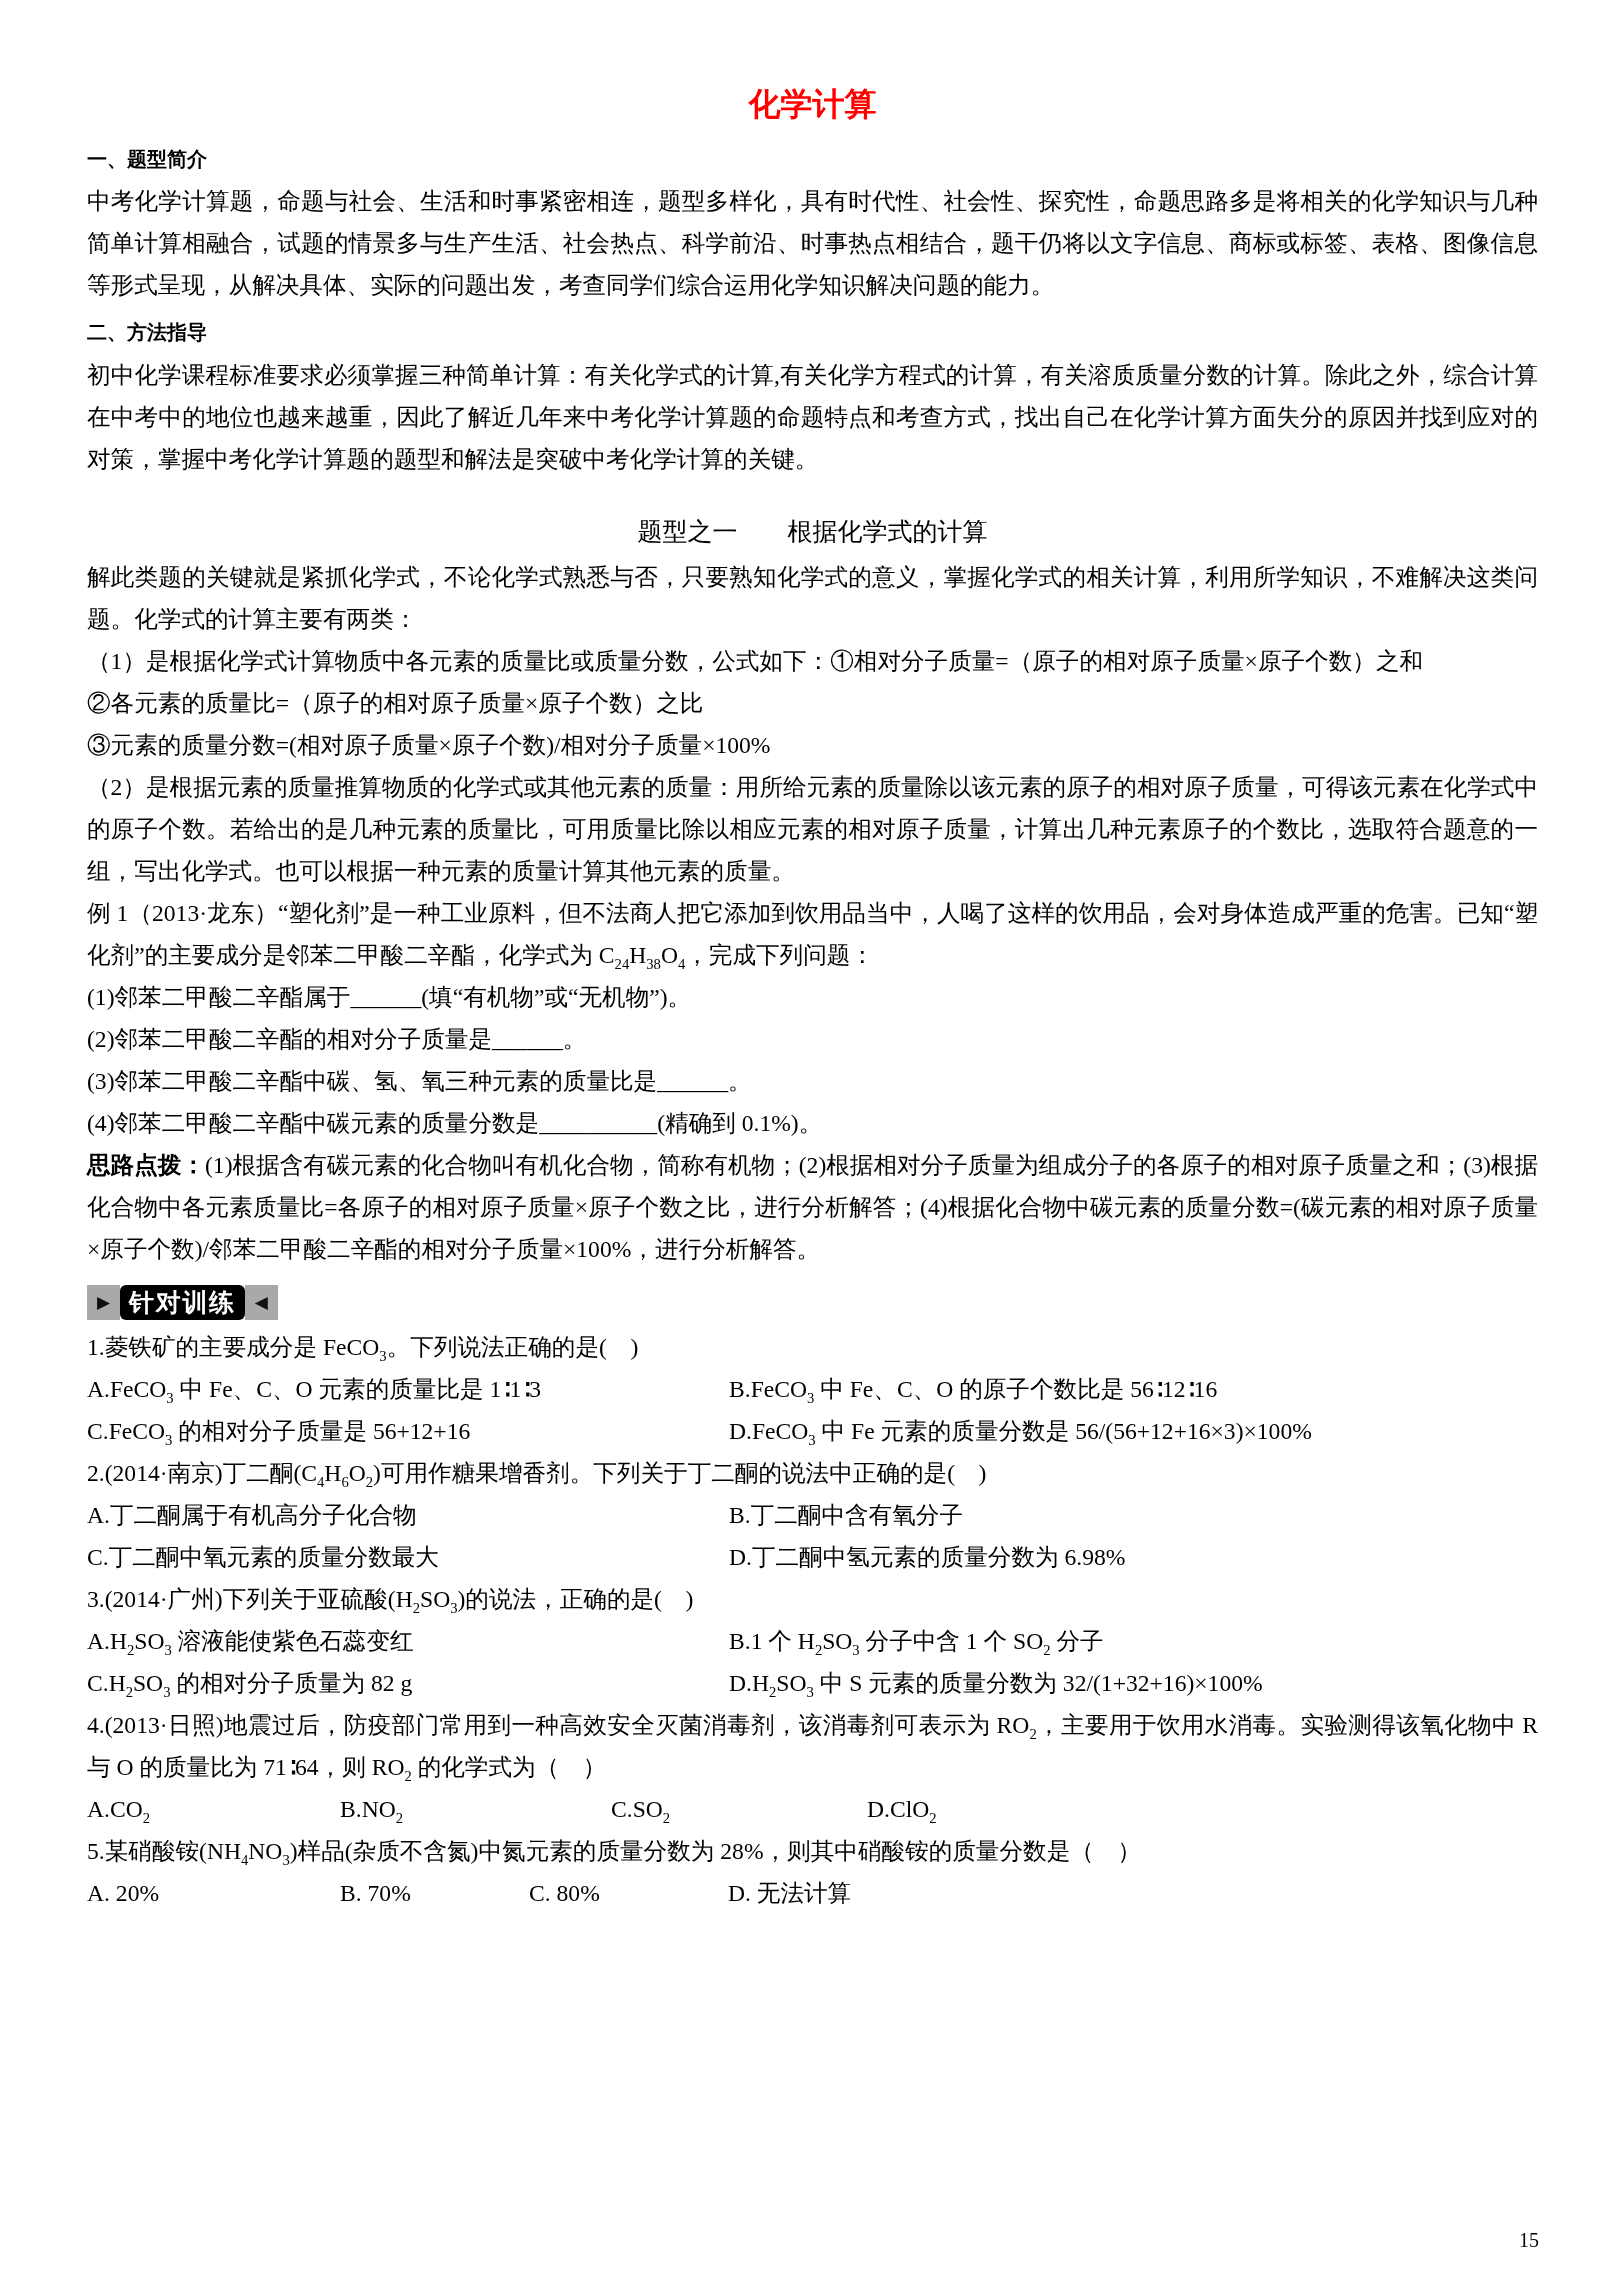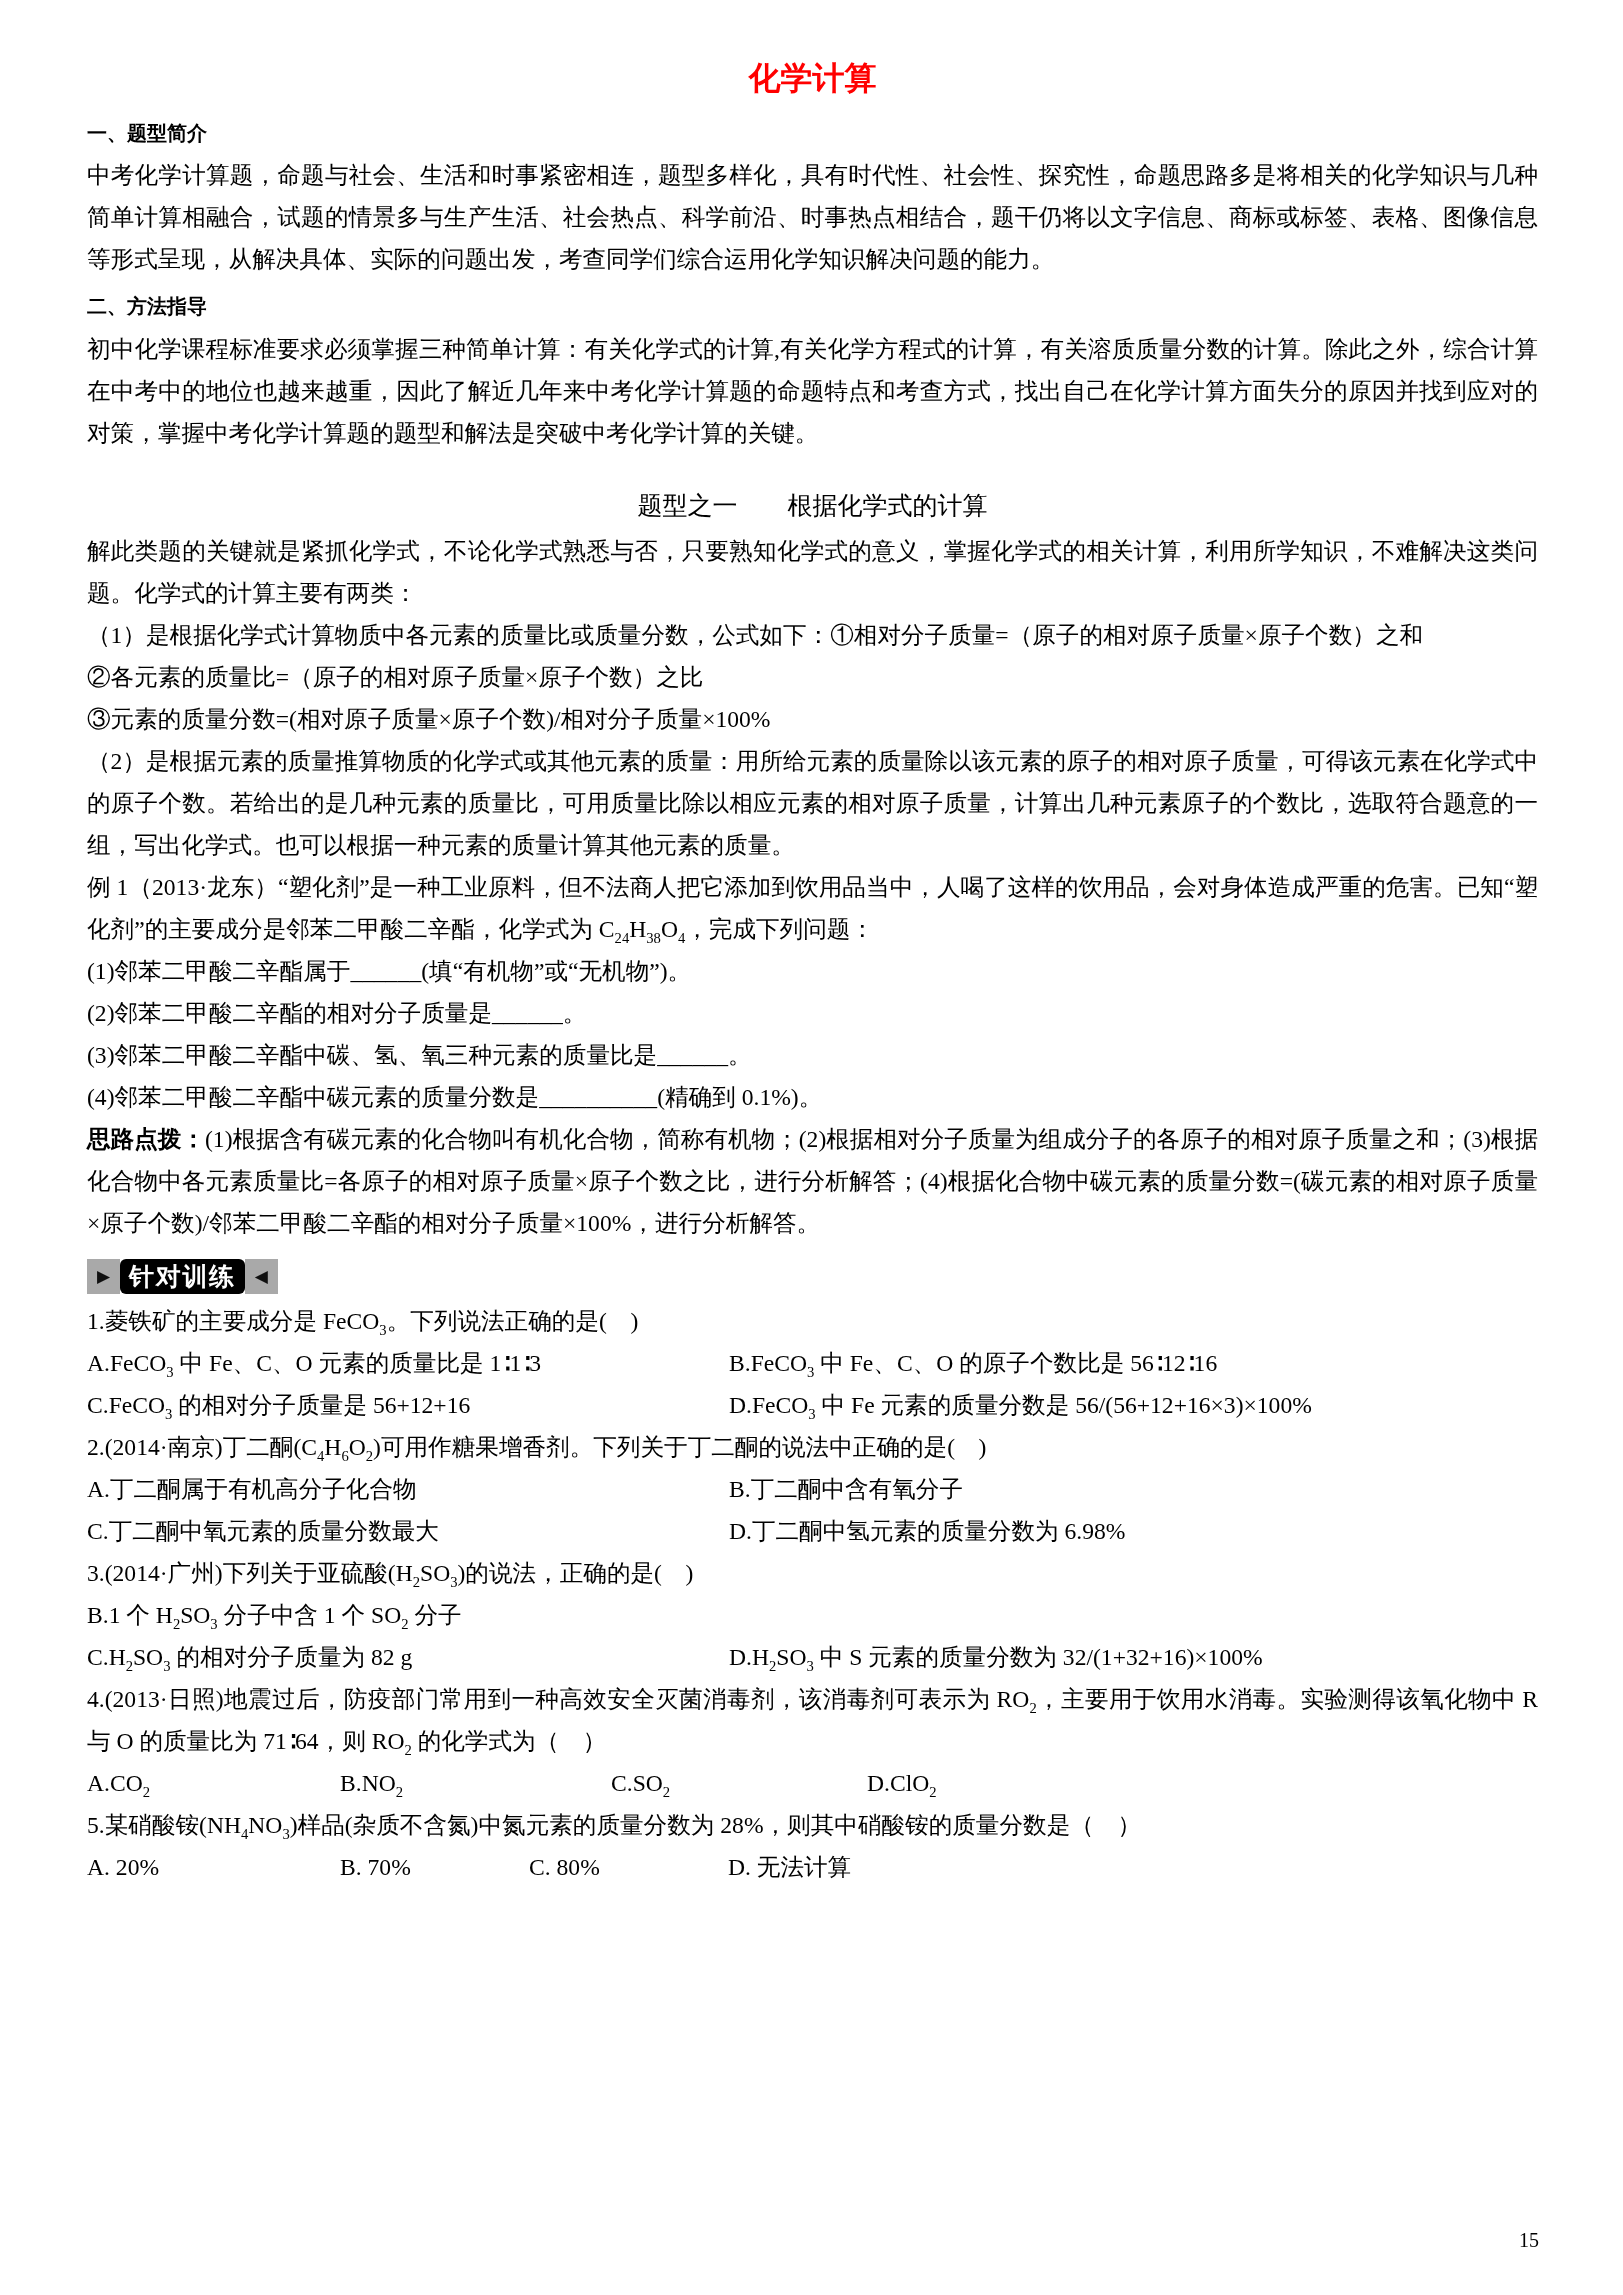--- a/index.html
+++ b/index.html
@@ -1,20 +1,20 @@
 <!DOCTYPE html>
 <html style="font-size:9px"><head>
 <meta charset="utf-8">
 <style>
   html,body{margin:0;padding:0;background:#e8e8e8;}
   .page{
     width:1623px;height:2295px;background:#ffffff;position:relative;overflow:hidden;
     color:#000;font-family:"Liberation Serif","DejaVu Serif",serif;margin:0 auto;
   }
-  .content{padding:58px 85px 0 87px;}
+  .content{padding:84px 85px 0 87px;}
   h1.title{margin:0 0 17px;text-align:center;font-size:32px;font-weight:bold;line-height:40px;}
   h2.sec{font-size:20px;line-height:36px;margin:7.9px 0 3.4px;font-weight:bold;}
   p.para{font-size:23.6px;line-height:42px;margin:0;text-align:justify;text-justify:inter-ideograph;}
   p.line{font-size:23.6px;line-height:42px;margin:0;white-space:nowrap;}
   h3.topic{font-size:25px;line-height:36px;text-align:center;font-weight:normal;margin:34px 0 6.7px;}
   sub{font-size:0.62em;line-height:0;}
   b.lead{font-weight:bold;}
   .opt-row{display:flex;font-size:23.6px;line-height:42px;}
   .opt{display:block;}
   .cw{width:642px;flex:none;}
@@ -86,20 +86,21 @@
       </div>
       <div class="opt-row">
         <span class="opt cw">C.丁二酮中氧元素的质量分数最大</span>
         <span class="opt">D.丁二酮中氢元素的质量分数为 6.98%</span>
       </div>
     </div>
 
     <div class="q">
       <p class="line">3.(2014·广州)下列关于亚硫酸(H<sub>2</sub>SO<sub>3</sub>)的说法，正确的是(　)</p>
       <div class="opt-row">
+        <span class="opt cw">A.H<sub>2</sub>SO<sub>3</sub> 溶液能使紫色石蕊变红</span>
         <span class="opt">B.1 个 H<sub>2</sub>SO<sub>3</sub> 分子中含 1 个 SO<sub>2</sub> 分子</span>
       </div>
       <div class="opt-row">
         <span class="opt cw">C.H<sub>2</sub>SO<sub>3</sub> 的相对分子质量为 82 g</span>
         <span class="opt">D.H<sub>2</sub>SO<sub>3</sub> 中 S 元素的质量分数为 32/(1+32+16)×100%</span>
       </div>
     </div>
 
     <div class="q">
       <p class="para">4.(2013·日照)地震过后，防疫部门常用到一种高效安全灭菌消毒剂，该消毒剂可表示为 RO<sub>2</sub>，主要用于饮用水消毒。实验测得该氧化物中 R 与 O 的质量比为 71∶64，则 RO<sub>2</sub> 的化学式为（　）</p>

